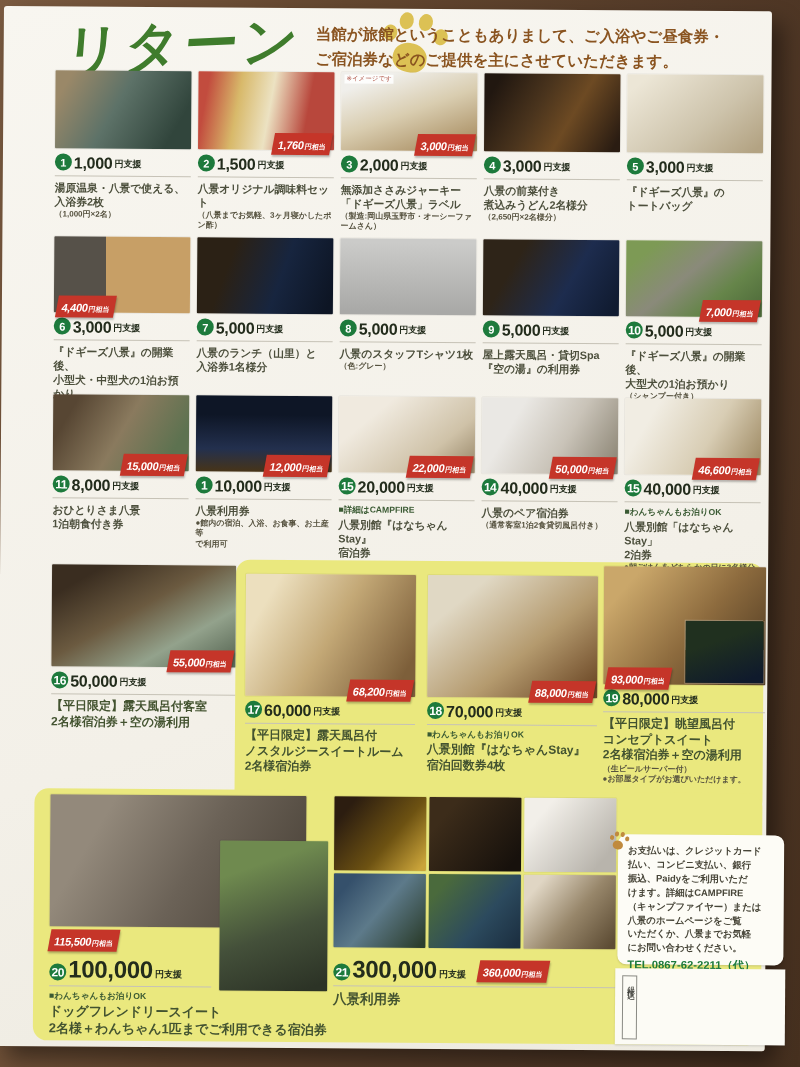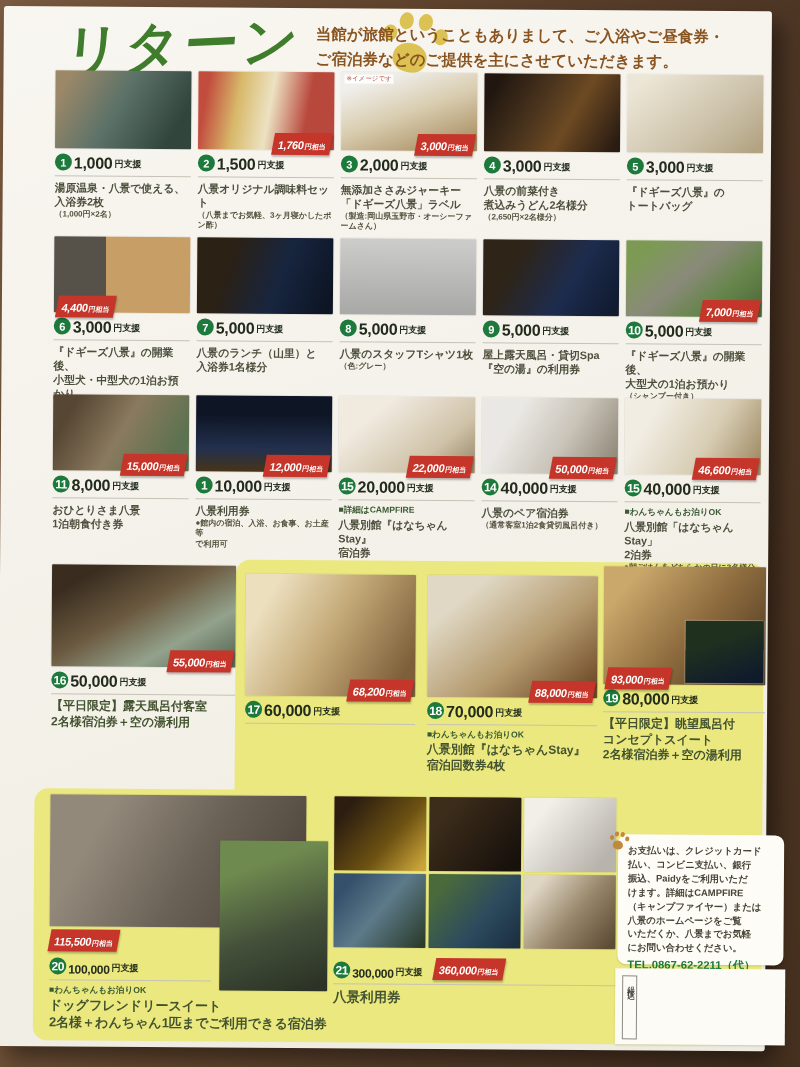--- a/index.html
+++ b/index.html
@@ -68,21 +68,21 @@
   .c2{background:linear-gradient(130deg,#3c2c1a 20%,#17110c 90%)}
   .c3{background:linear-gradient(130deg,#f2efe9 20%,#b8b4ac 85%)}
   .c4{background:linear-gradient(130deg,#35506b 15%,#5d7a8a 50%,#2c3e2e 95%)}
   .c5{background:linear-gradient(130deg,#4a6a3c 15%,#2c4a5e 60%,#1c3042 95%)}
   .c6{background:linear-gradient(130deg,#e0d6c4 15%,#97866a 55%,#5d4c34 95%)}
   
   .yz{position:absolute;background:#eae87e;border-radius:14px}
   
   .blk{position:absolute}
   .lg .title{font-size:12px;color:#435330}
-  .big .price{font-size:12px}
+  .big .price{font-size:24px}
   
   .paybox{position:absolute;left:620px;top:824px;width:166px;height:130px;background:#fdfcf6;border-radius:9px;box-shadow:0 1px 2px rgba(0,0,0,.15);padding:9px 8px 6px 10px;box-sizing:border-box}
   .paytext{font-size:9.4px;font-weight:bold;color:#474538;line-height:1.48}
   .tel{font-size:11.3px;font-weight:900;color:#1d7a3c;margin-top:3px}
   .bankbox{position:absolute;left:618px;top:958px;width:170px;height:76px;background:#fcfbf5;box-shadow:0 1px 2px rgba(0,0,0,.15);display:flex;gap:6px;padding:7px 5px 5px 7px;box-sizing:border-box}
   .vlabel{writing-mode:vertical-rl;text-orientation:upright;border:1px solid #8a8a84;color:#3a3a35;font-size:8px;letter-spacing:2px;padding:3px 1px;height:56px;flex:0 0 auto}
   .banklines{font-size:9.2px;font-weight:bold;color:#3a3a35;line-height:1.5}
 </style>
 </head>
 <body>
@@ -323,20 +323,23 @@
   <div class="blk lg" style="left:246px;top:566px;width:170px">
     <div class="ph p17" style="height:122px" title="ノスタルジースイートの和室">
       <div class="badge"><span class="bw">68,200</span><span class="bsx">円相当</span></div>
     </div>
     <div class="prow">
           <span class="num n2">17</span>
           <span class="price">60,000</span>
           <span class="yen">円支援</span>
         </div>
     <div class="sep"></div>
+    <div class="title pl">【平日限定】露天風呂付
+ノスタルジースイートルーム
+2名様宿泊券</div>
   </div>
 
   <div class="blk lg" style="left:428px;top:566px;width:170px">
     <div class="ph p18" style="height:122px" title="はなちゃんStayの室内">
       <div class="badge"><span class="bw">88,000</span><span class="bsx">円相当</span></div>
     </div>
     <div class="prow">
           <span class="num n2">18</span>
           <span class="price">70,000</span>
           <span class="yen">円支援</span>
@@ -354,20 +357,22 @@
     </div>
     <div class="prow">
           <span class="num n2">19</span>
           <span class="price">80,000</span>
           <span class="yen">円支援</span>
         </div>
     <div class="sep"></div>
     <div class="title pl">【平日限定】眺望風呂付
 コンセプトスイート
 2名様宿泊券＋空の湯利用</div>
+    <div class="sub pl">（生ビールサーバー付）
+●お部屋タイプがお選びいただけます。</div>
   </div>
 
   <div class="blk lg big" style="left:52px;top:788px;width:368px">
     <div class="ph p20a" style="height:132px;width:256px" title="ソファでくつろぐ夫婦と犬たち"></div>
     <div class="ph p20b" style="position:absolute;left:170px;top:45px;width:108px;height:150px;z-index:2" title="子犬のアップ"></div>
     <div class="badge" style="position:static;display:inline-block;margin:3px 0 1px"><span class="bw">115,500</span><span class="bsx">円相当</span></div>
     <div class="prow" style="width:160px">
           <span class="num n2">20</span>
           <span class="price">100,000</span>
           <span class="yen">円支援</span>

